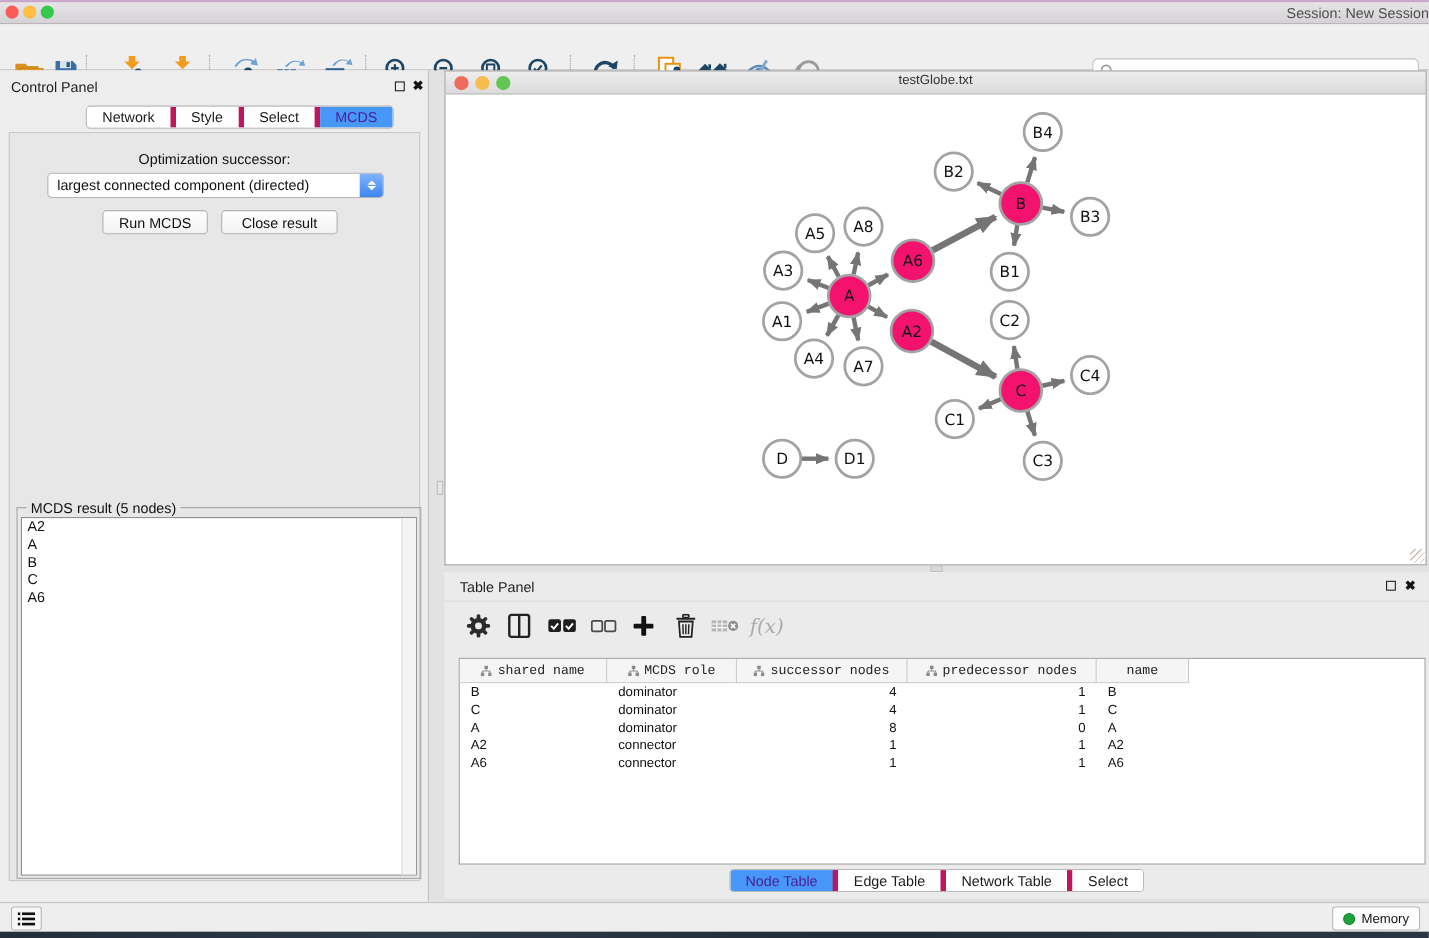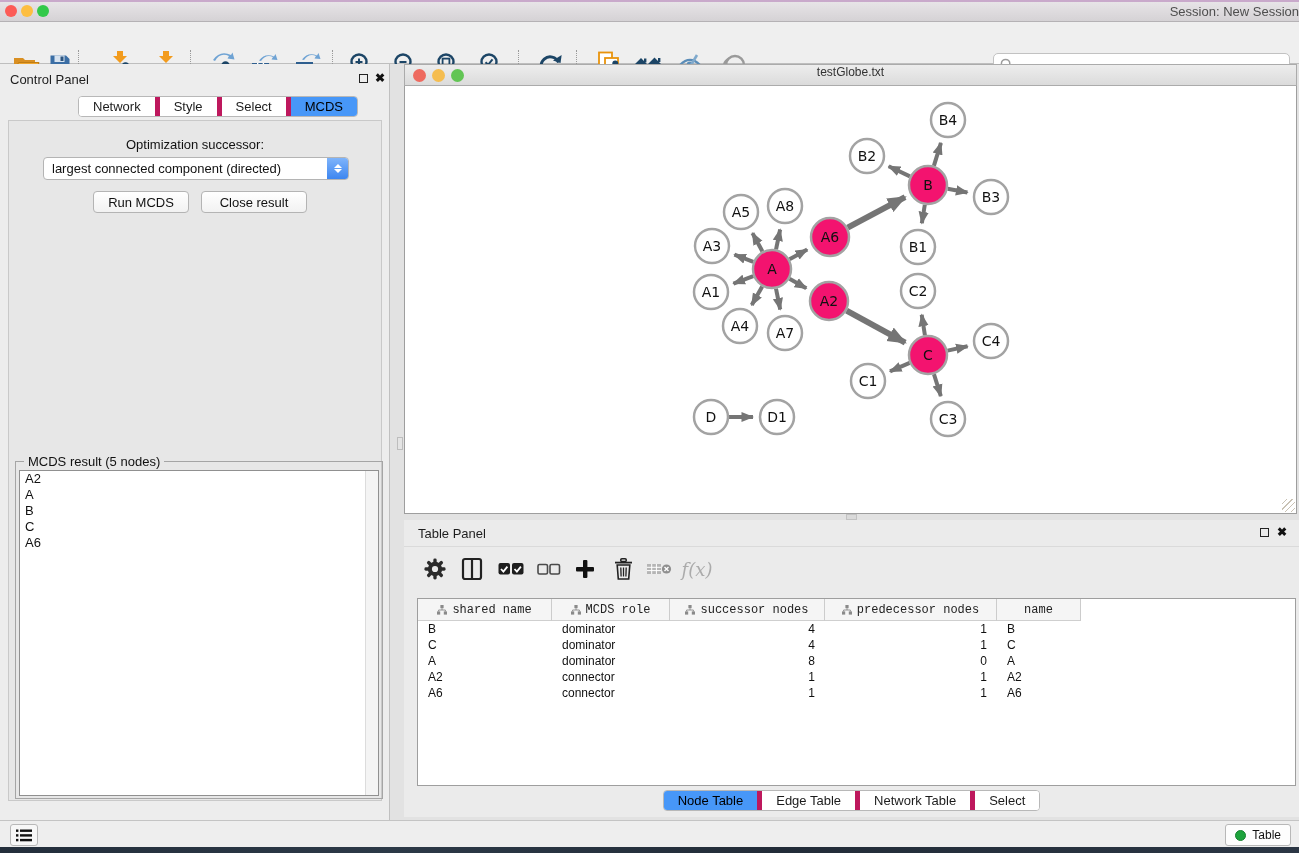--- a/index.html
+++ b/index.html
@@ -28,21 +28,21 @@
 
   
   .cpanel { position:absolute; left:0; top:0; width:390px; height:756px; background:#EDEDED; border-right:1px solid #C0C0C0; }
   .cpanel-title { position:absolute; left:10px; top:8px; font-size:13px; color:#1E1E1E; }
   .float-ico { position:absolute; top:10px; width:9px; height:9px; border:1.5px solid #222; }
   .close-ico { position:absolute; top:7px; font-size:12px; font-weight:bold; color:#111; }
   .seg { position:absolute; display:flex; height:21px; border:1px solid #B8B8B8; border-radius:4px; overflow:hidden; background:#fff; }
   .seg .seg-item { height:100%; display:flex; align-items:center; justify-content:center;
     font-size:13px; color:#1C1C1C; background:#fff; border-right:5px solid #be185d; padding:0 14px; cursor:default; }
   .seg .seg-item:last-child { border-right:none; }
-  .seg .seg-item.active { background:#4797F8; color:#000000; }
+  .seg .seg-item.active { background:#4797F8; color:#4c1d95; }
   .cpanel-inset { position:absolute; left:8px; top:56px; width:374px; height:681px; background:#E7E7E7; border:1px solid #C9C9C9; }
   .opt-label { position:absolute; left:0; top:16px; width:100%; text-align:center; font-size:13px; color:#111; }
   .dropdown { position:absolute; left:34px; top:36px; width:306px; height:23px; background:#fff;
     border:1px solid #B4B4B4; border-radius:4px; display:flex; align-items:center; }
   .dropdown .dd-text { flex:1; font-size:13px; color:#111; padding-left:8px; white-space:nowrap; }
   .dropdown .dd-step { width:21px; height:100%; border-radius:0 3px 3px 0;
     background:linear-gradient(#7FB4FB,#3D86F0); display:flex; flex-direction:column; align-items:center; justify-content:center; gap:1px; }
   .chev { width:0; height:0; border-left:4px solid transparent; border-right:4px solid transparent; }
   .chev.up { border-bottom:4px solid #fff; } .chev.dn { border-top:4px solid #fff; }
   .btn { position:absolute; height:22px; background:linear-gradient(#FFFFFF,#F2F2F2); border:1px solid #B4B4B4;
@@ -626,16 +626,16 @@
           <rect x="4" y="0.5" width="12" height="2.4"></rect>
         <rect x="0" y="5.2" width="2.4" height="2.4"></rect>
           <rect x="4" y="5.2" width="12" height="2.4"></rect>
         <rect x="0" y="9.9" width="2.4" height="2.4"></rect>
           <rect x="4" y="9.9" width="12" height="2.4"></rect>
       </g>
     </svg>
   </div>
   <div class="sq-btn memory-btn">
     <div class="memory-dot"></div>
-    <span>Table</span>
+    <span>Memory</span>
   </div>
 </div>
 <div class="abs desktop-strip"></div>
 
 </body></html>

